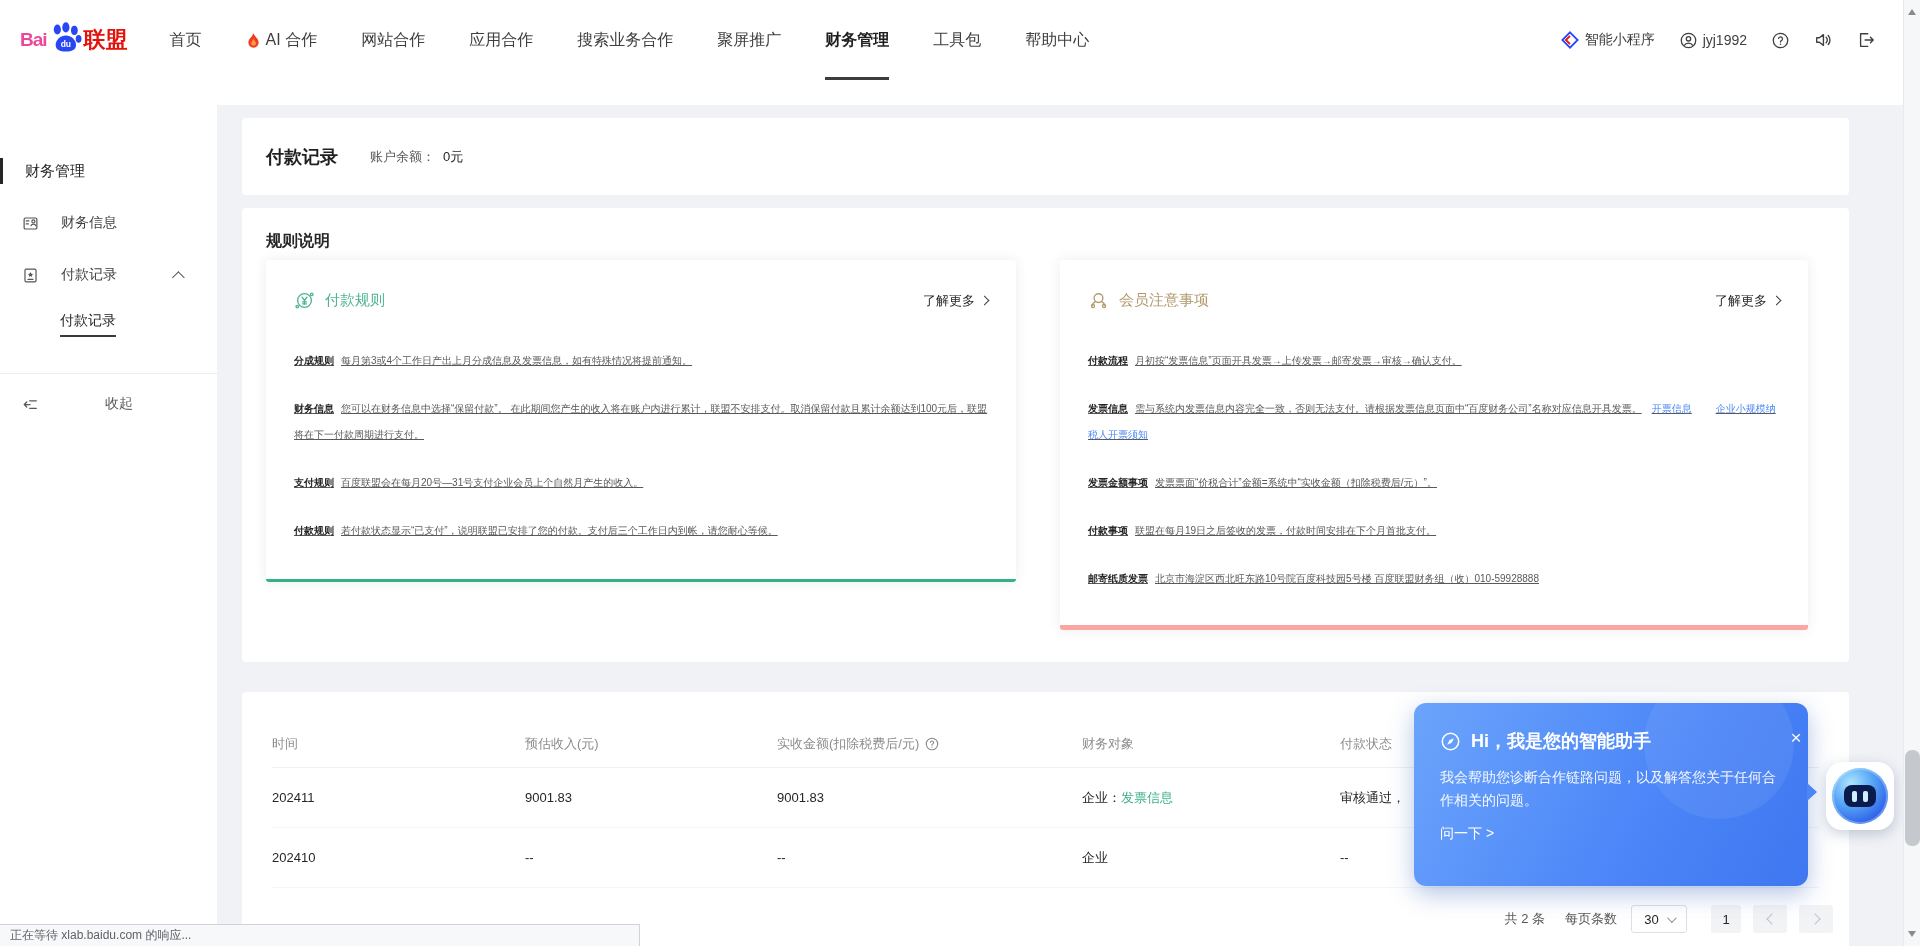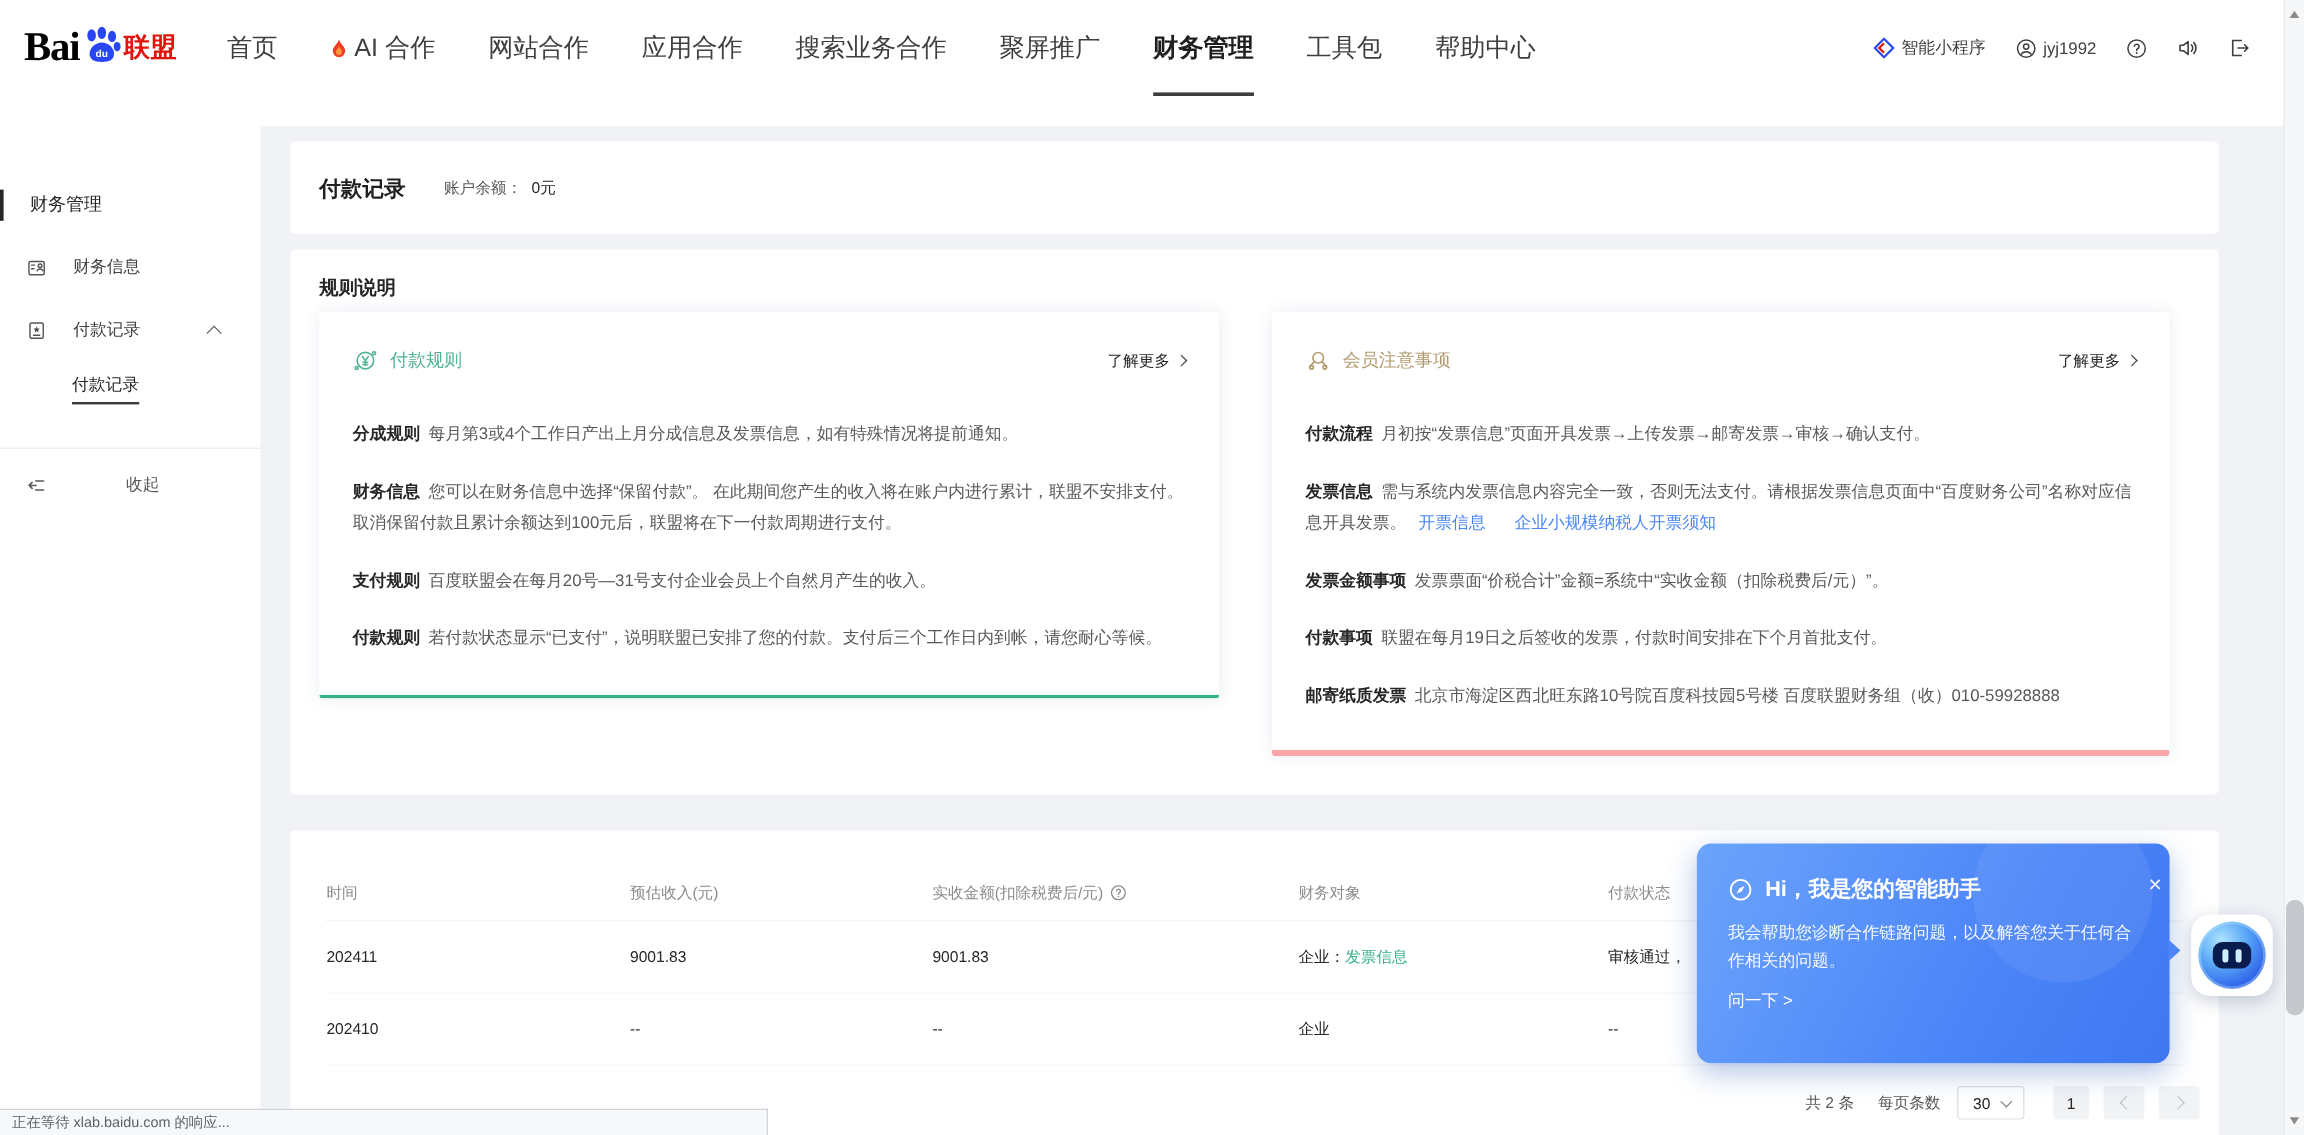--- a/index.html
+++ b/index.html
@@ -4,25 +4,25 @@
 <style>
   * { margin:0; padding:0; box-sizing:border-box; }
   html,body { width:1920px; height:946px; }
   body { font-family:"Liberation Sans","DejaVu Sans",sans-serif; background:#f0f2f6; overflow:hidden; }
   #app { position:relative; width:1920px; height:946px; background:#f0f2f6; overflow:hidden; }
 
   
   .topbar { position:absolute; left:0; top:0; width:1903px; height:105px; background:#fff; z-index:5; }
   .topbar-row { display:flex; align-items:stretch; height:80px; padding:0 28px 0 20px; }
   .logo { display:flex; align-items:center; margin-right:42px; cursor:pointer; }
-  .logo-bai { color:#000000; font-weight:bold; font-size:34px; letter-spacing:-1px;font-family:Liberation Serif, serif; }
+  .logo-bai { color:#ec4899; font-weight:bold; font-size:19px; letter-spacing:-1px; }
   .logo-union { color:#e3120b; font-weight:bold; font-size:22px; margin-left:1px; }
   .paw { margin:0 1px; position:relative; top:-2px; }
   .mainnav { display:flex; gap:44px; }
-  .nav-item { display:flex; align-items:center; font-size:21px; color:#3f3f3f; position:relative; cursor:pointer; white-space:nowrap; }
+  .nav-item { display:flex; align-items:center; font-size:16px; color:#3f3f3f; position:relative; cursor:pointer; white-space:nowrap; }
   .nav-item.active { color:#1f1f1f; font-weight:600; }
   .nav-item.active::after { content:""; position:absolute; left:0; right:0; bottom:0; height:3px; background:#3d3d3d; }
   .flame { margin-right:5px; display:flex; }
   .topbar-right { margin-left:auto; display:flex; align-items:center; gap:25px; font-size:14px; color:#3f3f3f; }
   .tb-item { display:flex; align-items:center; gap:6px; cursor:pointer; white-space:nowrap; }
 
   
   .sidebar { position:absolute; left:0; top:105px; width:217px; height:841px; background:#fff; z-index:4; }
   .side-section { position:relative; margin-top:53px; padding-left:25px; font-size:15px; color:#262626; height:26px; line-height:26px; }
   .side-section::before { content:""; position:absolute; left:0; top:0; width:3px; height:26px; background:#262626; }
@@ -46,21 +46,21 @@
   .rules-row { display:flex; gap:44px; margin-top:8px; align-items:flex-start; }
   .rule-card { background:#fff; border-radius:3px; box-shadow:0 0 12px rgba(40,70,120,.10); padding:0 28px; }
   .rule-card.teal { width:750px; height:322px; border-bottom:3px solid #35b285; }
   .rule-card.gold { width:748px; height:370px; border-bottom:5px solid #fca5a5; }
   .rule-head { display:flex; align-items:center; margin-top:30px; }
   .rule-title { font-size:15px; margin-left:10px; }
   .teal .rule-title { color:#4fb493; }
   .gold .rule-title { color:#b29a6e; }
   .more { margin-left:auto; font-size:13px; color:#262626; display:flex; align-items:center; cursor:pointer; }
   .chev-r { width:7px; height:7px; border-right:1.5px solid #404040; border-top:1.5px solid #404040; transform:rotate(45deg); margin-left:6px; }
-  .rule-p { margin-top:22px; font-size:14px; line-height:26px; color:#595959; }
+  .rule-p { margin-top:22px; font-size:10px; line-height:26px; color:#595959;text-decoration:underline; }
   .rule-p.first { margin-top:37px; }
   .rule-p b { color:#262626; font-weight:bold; margin-right:7px; }
   .plink { color:#4a87f5; cursor:pointer; }
   .plink + .plink { margin-left:24px; }
   .plink.l1 { margin-left:10px; }
 
   
   #card-table { left:242px; top:692px; width:1607px; height:280px; padding:28px 30px 0; }
   .trow { display:flex; align-items:center; }
   .thead { height:48px; color:#8c8c8c; font-size:13px; border-bottom:1px solid #f0f0f0; }

